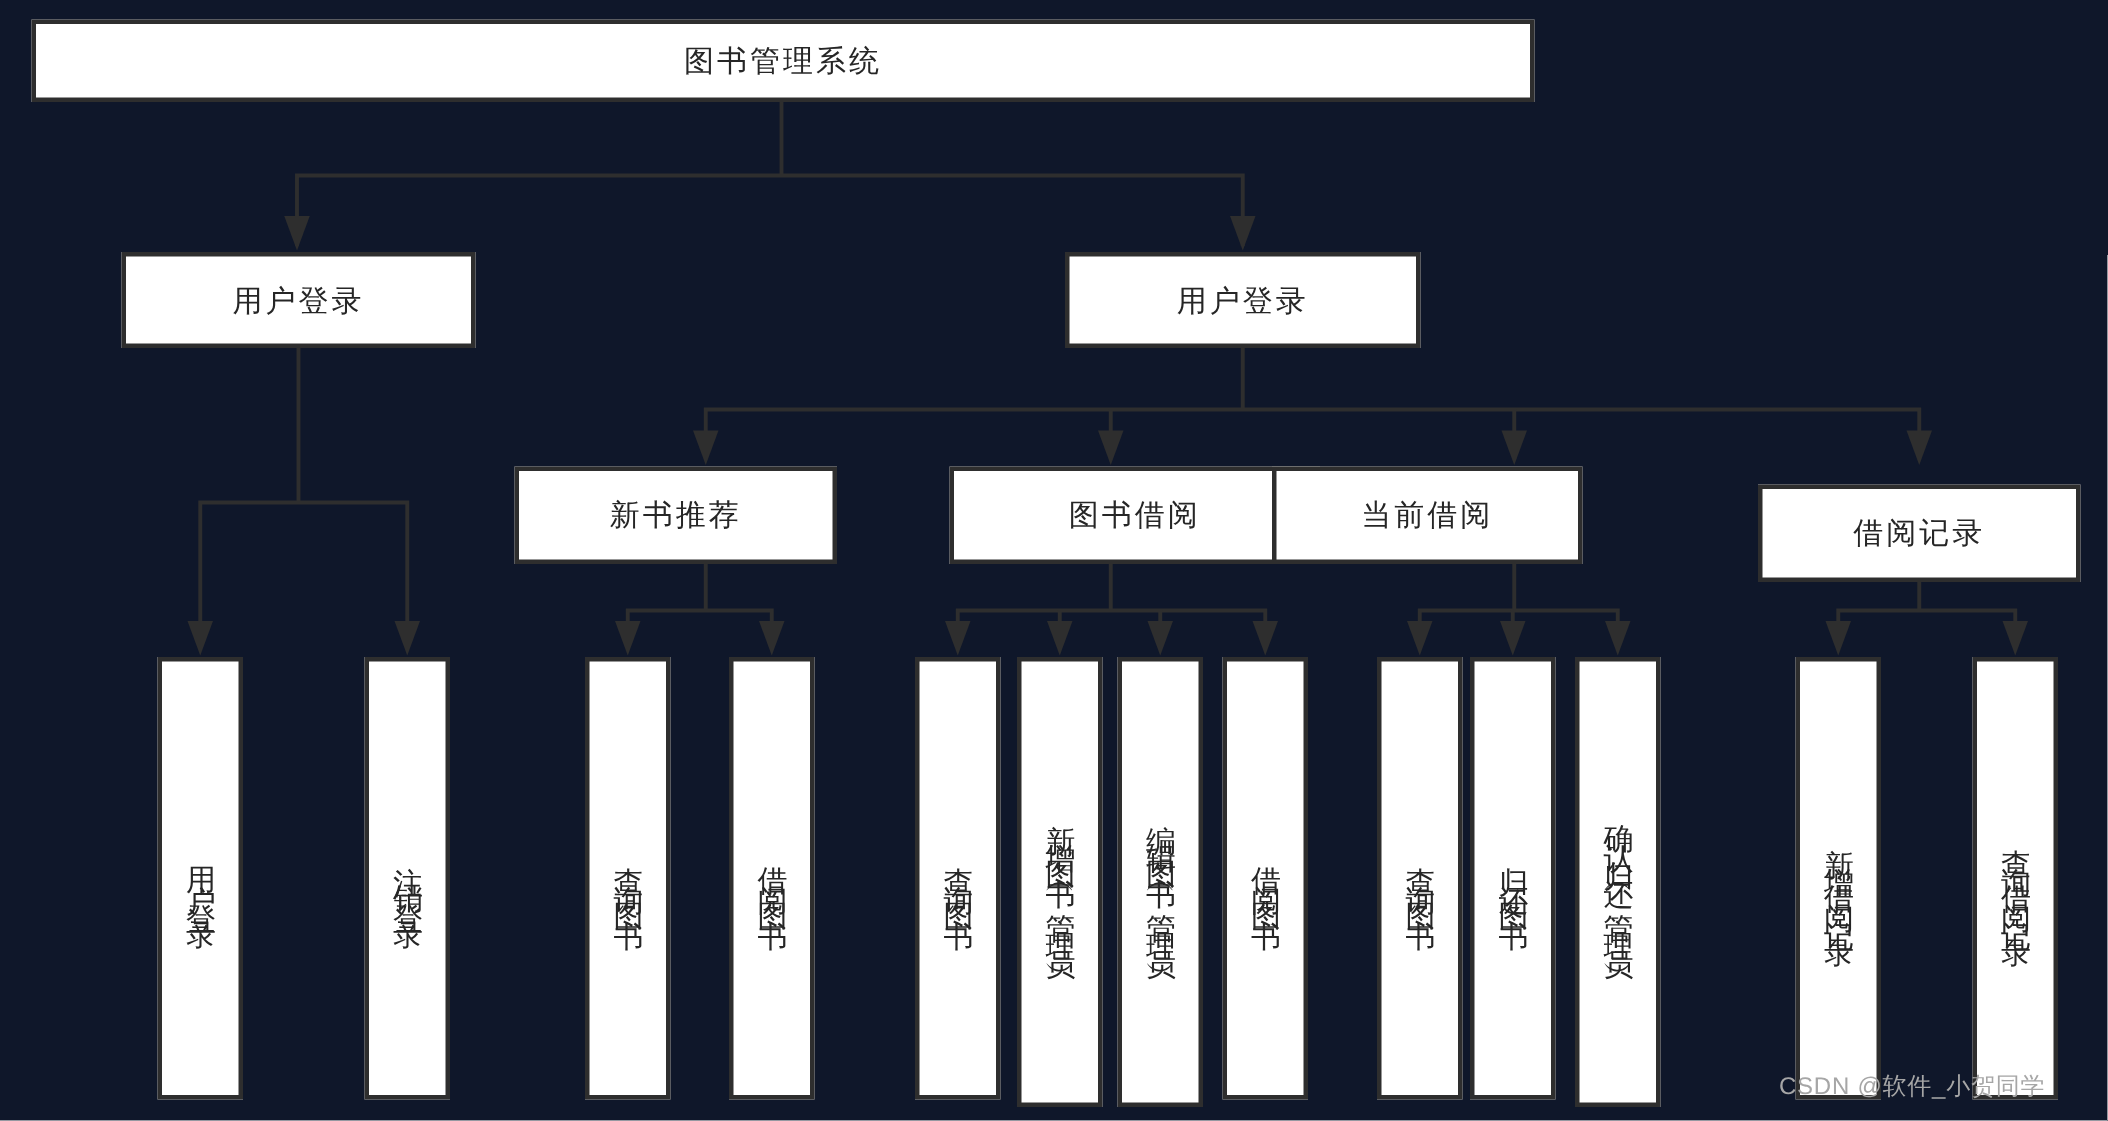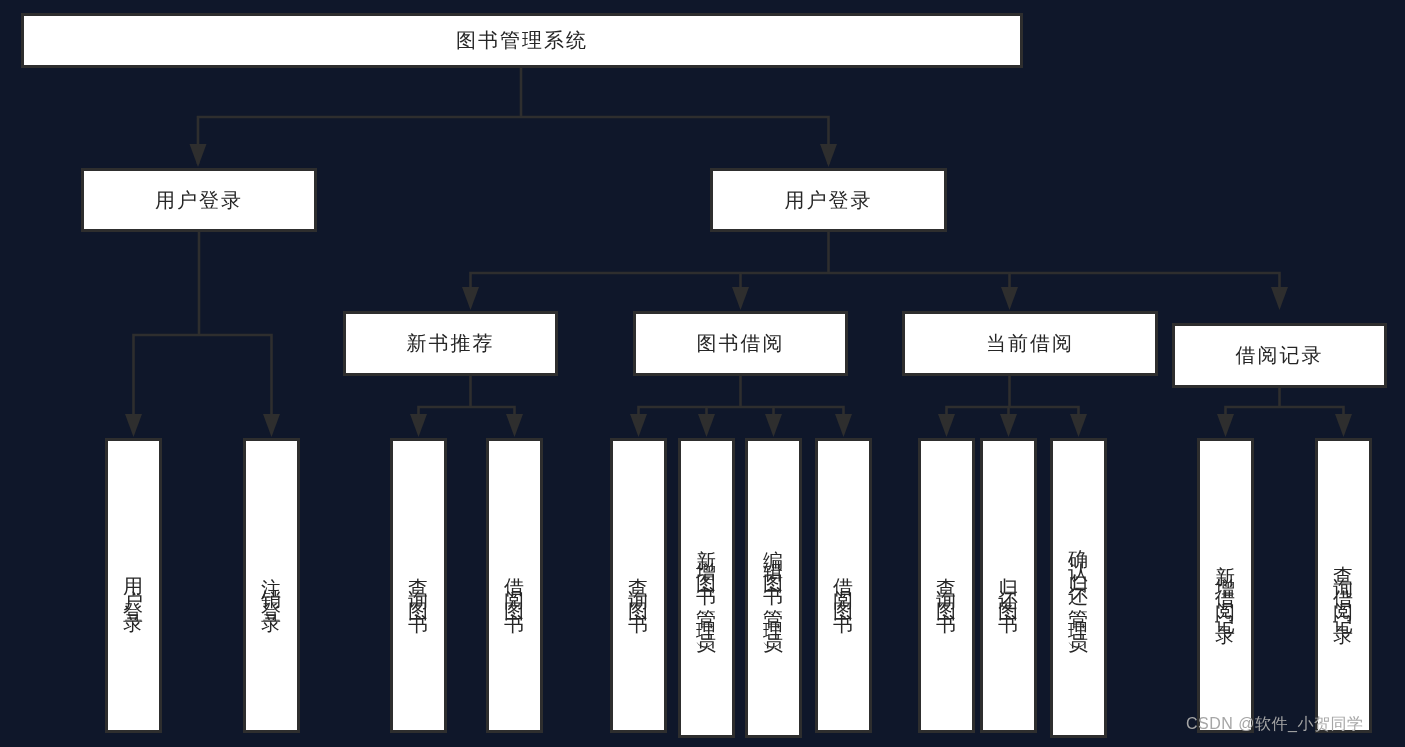--- a/index.html
+++ b/index.html
@@ -81,24 +81,24 @@
   <div class="box hbox" style="left:81px;top:168px;width:236px;height:64px">
     <span>用户登录</span>
   </div>
   <div class="box hbox" style="left:710px;top:168px;width:237px;height:64px">
     <span>用户登录</span>
   </div>
 
   <div class="box hbox" style="left:343px;top:311px;width:215px;height:65px">
     <span>新书推荐</span>
   </div>
-  <div class="box hbox" style="left:633px;top:311px;width:215px;height:65px">
+  <div class="box hbox" style="left:633px;top:311px;width:247px;height:65px">
     <span>图书借阅</span>
   </div>
-  <div class="box hbox" style="left:902px;top:311px;width:256px;height:65px">
+  <div class="box hbox" style="left:848px;top:311px;width:207px;height:65px">
     <span>当前借阅</span>
   </div>
   <div class="box hbox" style="left:1172px;top:323px;width:215px;height:65px">
     <span>借阅记录</span>
   </div>
 
   <div class="box vbox" style="left:105px;top:438px;width:57px;height:295px">
     <span>用户登录</span>
   </div>
   <div class="box vbox" style="left:243px;top:438px;width:57px;height:295px">

